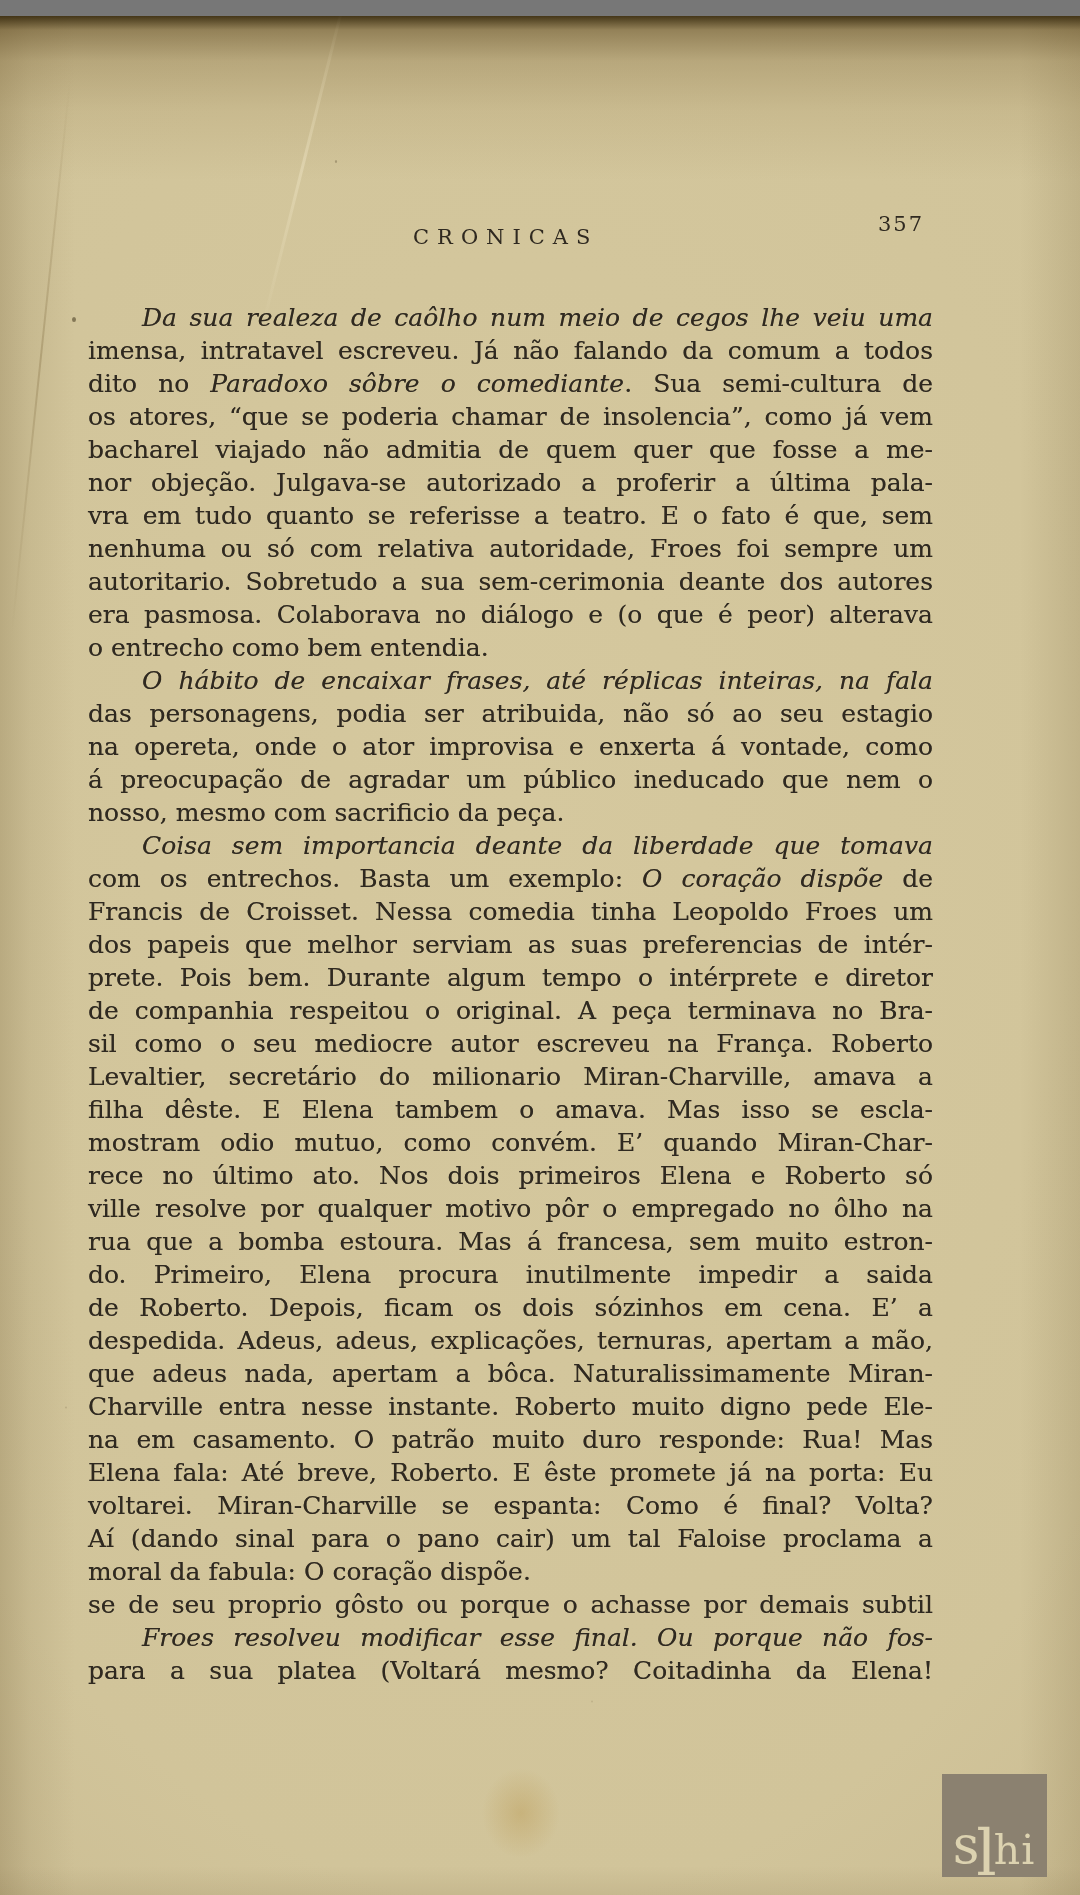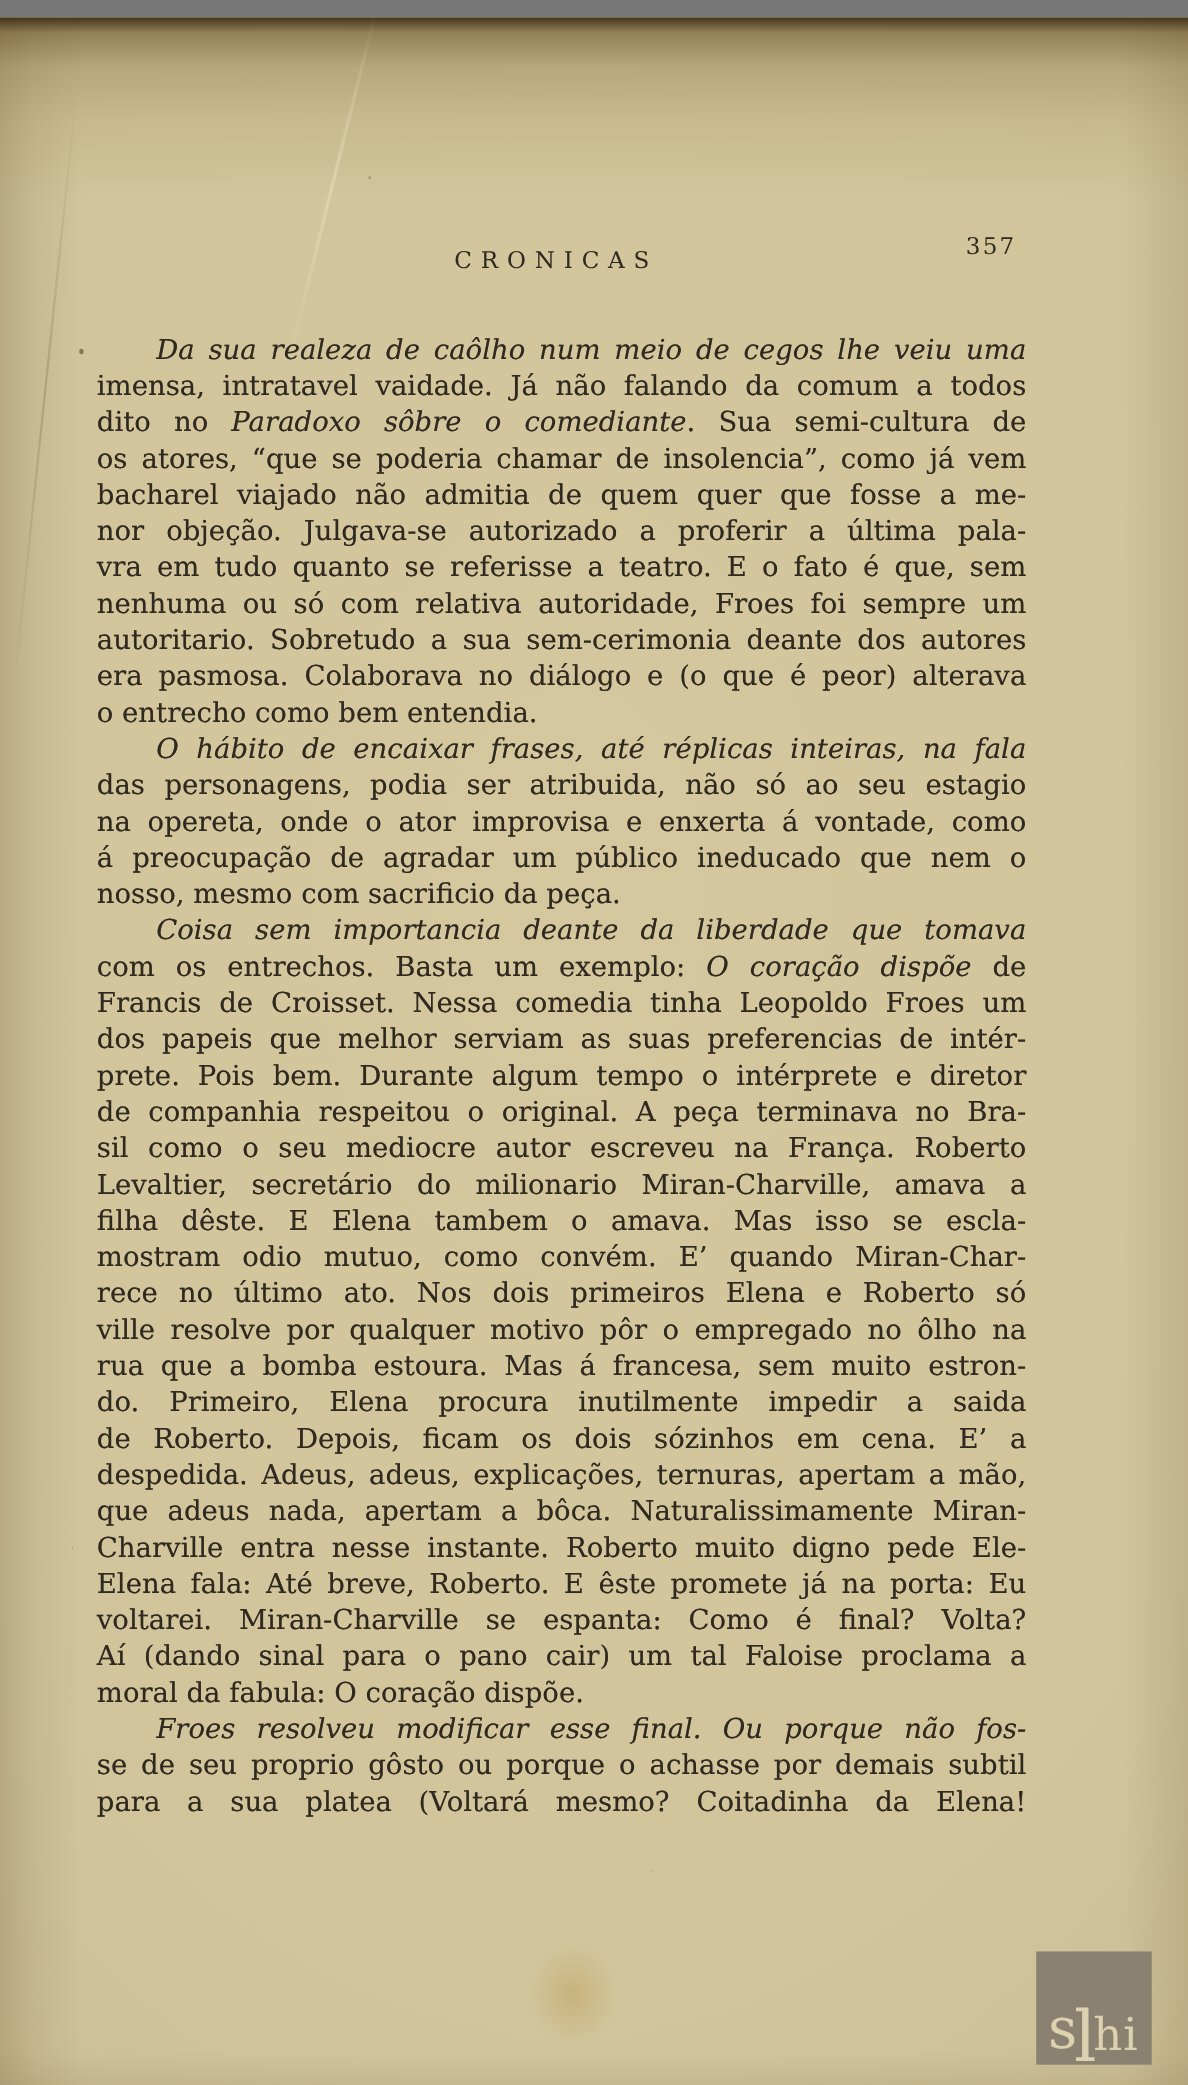--- a/index.html
+++ b/index.html
@@ -85,21 +85,21 @@
   <div class="crease-1"></div>
   <div class="crease-2"></div>
 
   <div class="running-head">CRONICAS</div>
 
   <div class="page-number">357</div>
 
   <div class="page-body">
       <div class="paragraph">
         <div class="line first">Da sua realeza de caôlho num meio de cegos lhe veiu uma</div>
-        <div class="line">imensa, intratavel vaidade.  Já não falando da comum a todos</div>
+        <div class="line">imensa, intratavel escreveu.  Já não falando da comum a todos</div>
         <div class="line">dito no <i>Paradoxo sôbre o comediante</i>.  Sua semi-cultura de</div>
         <div class="line">os atores, “que se poderia chamar de insolencia”, como já vem</div>
         <div class="line">bacharel viajado não admitia de quem quer que fosse a me-</div>
         <div class="line">nor objeção.  Julgava-se autorizado a proferir a última pala-</div>
         <div class="line">vra em tudo quanto se referisse a teatro.  E o fato é que, sem</div>
         <div class="line">nenhuma ou só com relativa autoridade, Froes foi sempre um</div>
         <div class="line">autoritario.  Sobretudo a sua sem-cerimonia deante dos autores</div>
         <div class="line">era pasmosa.  Colaborava no diálogo e (o que é peor) alterava</div>
         <div class="line last-left">o entrecho como bem entendia.</div>
       </div>
@@ -122,28 +122,29 @@
         <div class="line">filha dêste.  E Elena tambem o amava.  Mas isso se escla-</div>
         <div class="line">mostram odio mutuo, como convém.  E’ quando Miran-Char-</div>
         <div class="line">rece no último ato.  Nos dois primeiros Elena e Roberto só</div>
         <div class="line">ville resolve por qualquer motivo pôr o empregado no ôlho na</div>
         <div class="line">rua que a bomba estoura.  Mas á francesa, sem muito estron-</div>
         <div class="line">do.  Primeiro, Elena procura inutilmente impedir a saida</div>
         <div class="line">de Roberto.  Depois, ficam os dois sózinhos em cena.  E’ a</div>
         <div class="line">despedida.  Adeus, adeus, explicações, ternuras, apertam a mão,</div>
         <div class="line">que adeus nada, apertam a bôca.  Naturalissimamente Miran-</div>
         <div class="line">Charville entra nesse instante.  Roberto muito digno pede Ele-</div>
+        <div class="line">na em casamento.  O patrão muito duro responde: Rua! Mas</div>
         <div class="line">Elena fala: Até breve, Roberto.  E êste promete já na porta: Eu</div>
         <div class="line">voltarei.  Miran-Charville se espanta: Como é final?  Volta?</div>
         <div class="line">Aí (dando sinal para o pano cair) um tal Faloise proclama a</div>
         <div class="line last-left">moral da fabula: O coração dispõe.</div>
       </div>
       <div class="paragraph">
+        <div class="line">se de seu proprio gôsto ou porque o achasse por demais subtil</div>
         <div class="line first">Froes resolveu modificar esse final.  Ou porque não fos-</div>
-        <div class="line">se de seu proprio gôsto ou porque o achasse por demais subtil</div>
         <div class="line">para a sua platea (Voltará mesmo?  Coitadinha da Elena!</div>
       </div>
     </div>
 
   <div class="stain"></div>
   <div class="speck"></div>
 
   <div class="watermark" style="background: rgb(139, 129, 112); color: rgb(220, 210, 176);">
       <span class="wm-letter wm-0">s</span>
       <span class="wm-letter wm-1">l</span>

